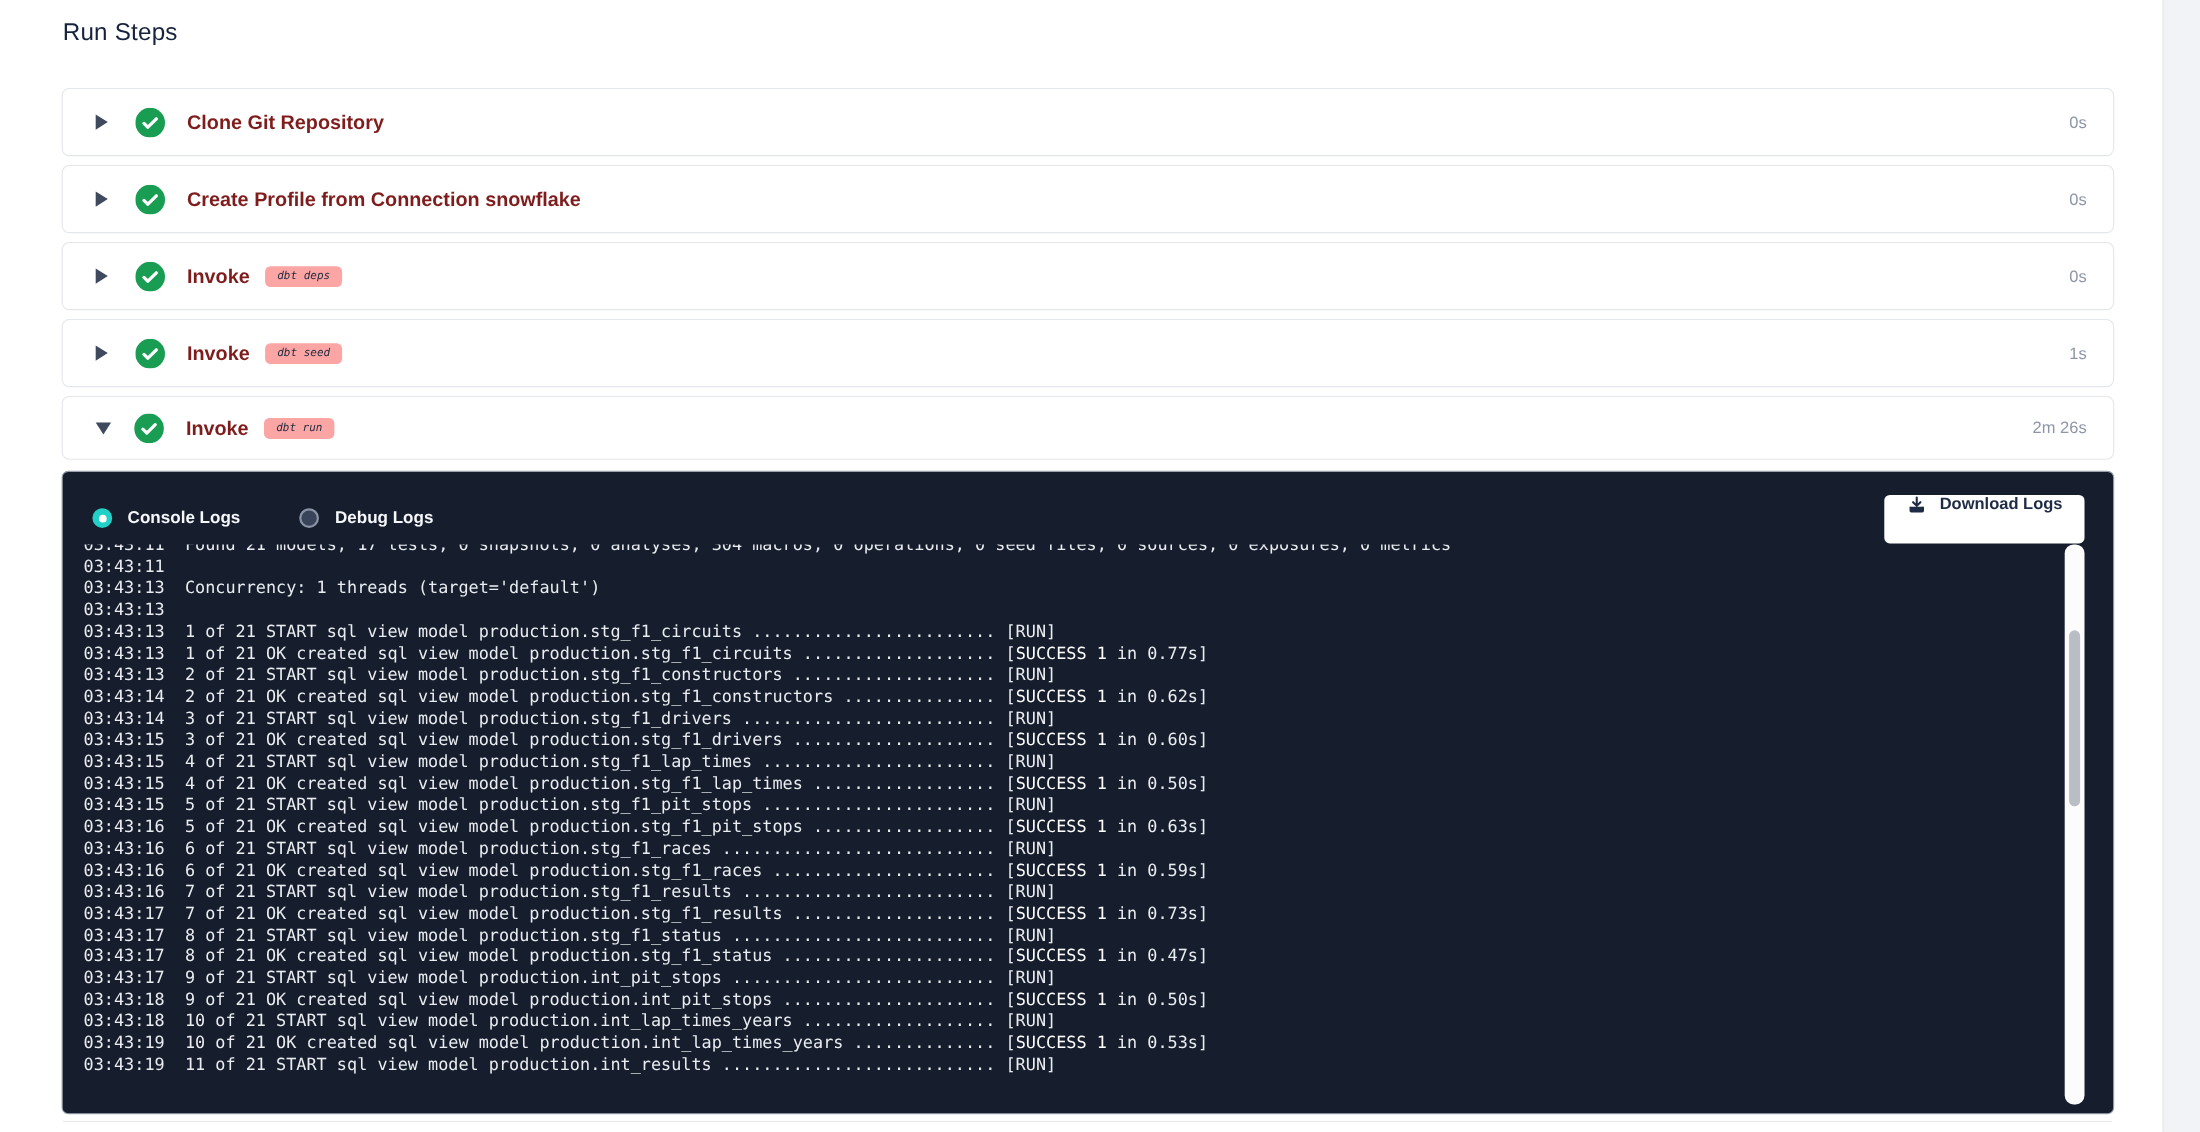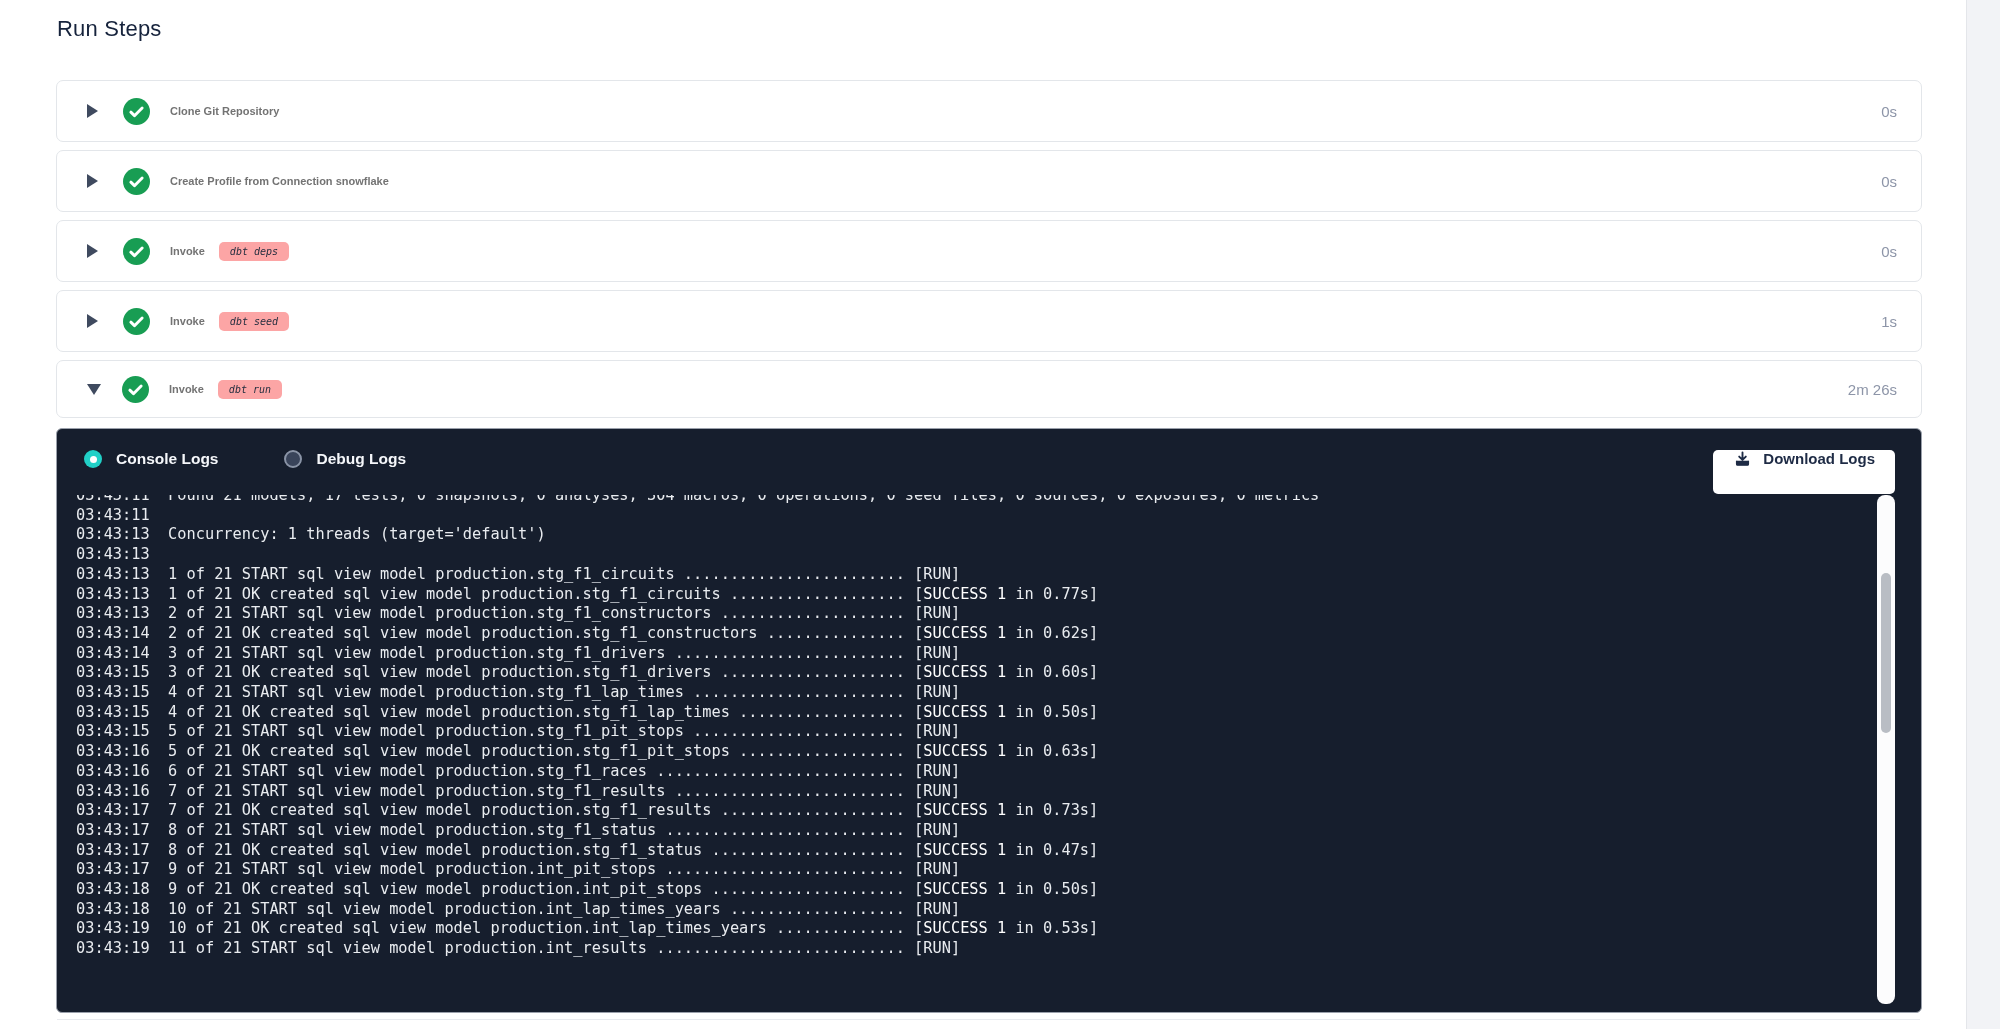--- a/index.html
+++ b/index.html
@@ -17,29 +17,29 @@
 
   .step-card { height:62px; background:#fff; border:1px solid #e3e6ea; border-radius:7px;
     margin-bottom:8px; display:flex; align-items:center; padding:0 24px 0 30px; cursor:pointer; }
   .step-card.last { height:58px; margin-bottom:0; }
 
   .caret { width:0; height:0; margin-right:25px; flex:0 0 auto; }
   .caret.right { border-left:11px solid #3f4a5f; border-top:7px solid transparent; border-bottom:7px solid transparent; }
   .caret.down  { border-top:11px solid #3f4a5f; border-left:7px solid transparent; border-right:7px solid transparent; margin-right:21px; }
 
   .check { width:27px; height:27px; flex:0 0 auto; }
-  .step-label { margin-left:20px; font-size:11px; font-weight:bold; color:#737373; }
+  .step-label { margin-left:20px; font-size:18px; font-weight:bold; color:#7f1d1d; }
   .chip { margin-left:14px; font-family:"DejaVu Sans Mono", monospace; font-size:10px;
     color:#252e3f; background:#fca5a5; padding:4px 11px; border-radius:5px;font-style:italic; }
   .duration { margin-left:auto; color:#8d95a8; font-size:15px; }
 
   .console-panel { position:relative; margin-top:10px; height:585px; background:#161e2d;
     border:1px solid #9aa0ab; border-radius:6px; overflow:hidden; }
 
-  .console-toolbar { display:flex; align-items:center; padding:21px 26px 0 27px;gap:12px; }
+  .console-toolbar { display:flex; align-items:center; padding:33px 26px 0 27px; }
   .radio { display:flex; align-items:center; margin-right:54px; color:#f5f7fa;
     font-size:15.5px; font-weight:bold; cursor:pointer; }
   .radio-dot { width:18px; height:18px; border-radius:50%; margin-right:14px; position:relative; flex:0 0 auto; }
   .radio-dot.on { background:#21d0c7; }
   .radio-dot.on::after { content:""; position:absolute; left:5.5px; top:5.5px; width:7px; height:7px;
     border-radius:50%; background:#fff; }
   .radio-dot.off { background:#39445a; border:2px solid #8a94a6; }
 
   .download-btn { position:absolute; right:26px; top:21px; height:44px; display:flex;
     align-items:flex-start; gap:11px; background:#fff; color:#1e2b45; border:none; border-radius:5px;
@@ -163,20 +163,21 @@
             <div class="log-line"><span>03:43:13</span><span>  1 of 21 OK created sql view model production.stg_f1_circuits ...................</span><span> [</span><span class="green">SUCCESS 1</span><span> in 0.77s]</span></div>
             <div class="log-line"><span>03:43:13</span><span>  2 of 21 START sql view model production.stg_f1_constructors ....................</span><span> [RUN]</span></div>
             <div class="log-line"><span>03:43:14</span><span>  2 of 21 OK created sql view model production.stg_f1_constructors ...............</span><span> [</span><span class="green">SUCCESS 1</span><span> in 0.62s]</span></div>
             <div class="log-line"><span>03:43:14</span><span>  3 of 21 START sql view model production.stg_f1_drivers .........................</span><span> [RUN]</span></div>
             <div class="log-line"><span>03:43:15</span><span>  3 of 21 OK created sql view model production.stg_f1_drivers ....................</span><span> [</span><span class="green">SUCCESS 1</span><span> in 0.60s]</span></div>
             <div class="log-line"><span>03:43:15</span><span>  4 of 21 START sql view model production.stg_f1_lap_times .......................</span><span> [RUN]</span></div>
             <div class="log-line"><span>03:43:15</span><span>  4 of 21 OK created sql view model production.stg_f1_lap_times ..................</span><span> [</span><span class="green">SUCCESS 1</span><span> in 0.50s]</span></div>
             <div class="log-line"><span>03:43:15</span><span>  5 of 21 START sql view model production.stg_f1_pit_stops .......................</span><span> [RUN]</span></div>
             <div class="log-line"><span>03:43:16</span><span>  5 of 21 OK created sql view model production.stg_f1_pit_stops ..................</span><span> [</span><span class="green">SUCCESS 1</span><span> in 0.63s]</span></div>
             <div class="log-line"><span>03:43:16</span><span>  6 of 21 START sql view model production.stg_f1_races ...........................</span><span> [RUN]</span></div>
+            <div class="log-line"><span>03:43:16</span><span>  6 of 21 OK created sql view model production.stg_f1_races ......................</span><span> [</span><span class="green">SUCCESS 1</span><span> in 0.59s]</span></div>
             <div class="log-line"><span>03:43:16</span><span>  7 of 21 START sql view model production.stg_f1_results .........................</span><span> [RUN]</span></div>
             <div class="log-line"><span>03:43:17</span><span>  7 of 21 OK created sql view model production.stg_f1_results ....................</span><span> [</span><span class="green">SUCCESS 1</span><span> in 0.73s]</span></div>
             <div class="log-line"><span>03:43:17</span><span>  8 of 21 START sql view model production.stg_f1_status ..........................</span><span> [RUN]</span></div>
             <div class="log-line"><span>03:43:17</span><span>  8 of 21 OK created sql view model production.stg_f1_status .....................</span><span> [</span><span class="green">SUCCESS 1</span><span> in 0.47s]</span></div>
             <div class="log-line"><span>03:43:17</span><span>  9 of 21 START sql view model production.int_pit_stops ..........................</span><span> [RUN]</span></div>
             <div class="log-line"><span>03:43:18</span><span>  9 of 21 OK created sql view model production.int_pit_stops .....................</span><span> [</span><span class="green">SUCCESS 1</span><span> in 0.50s]</span></div>
             <div class="log-line"><span>03:43:18</span><span>  10 of 21 START sql view model production.int_lap_times_years ...................</span><span> [RUN]</span></div>
             <div class="log-line"><span>03:43:19</span><span>  10 of 21 OK created sql view model production.int_lap_times_years ..............</span><span> [</span><span class="green">SUCCESS 1</span><span> in 0.53s]</span></div>
             <div class="log-line"><span>03:43:19</span><span>  11 of 21 START sql view model production.int_results ...........................</span><span> [RUN]</span></div>
           </div>

